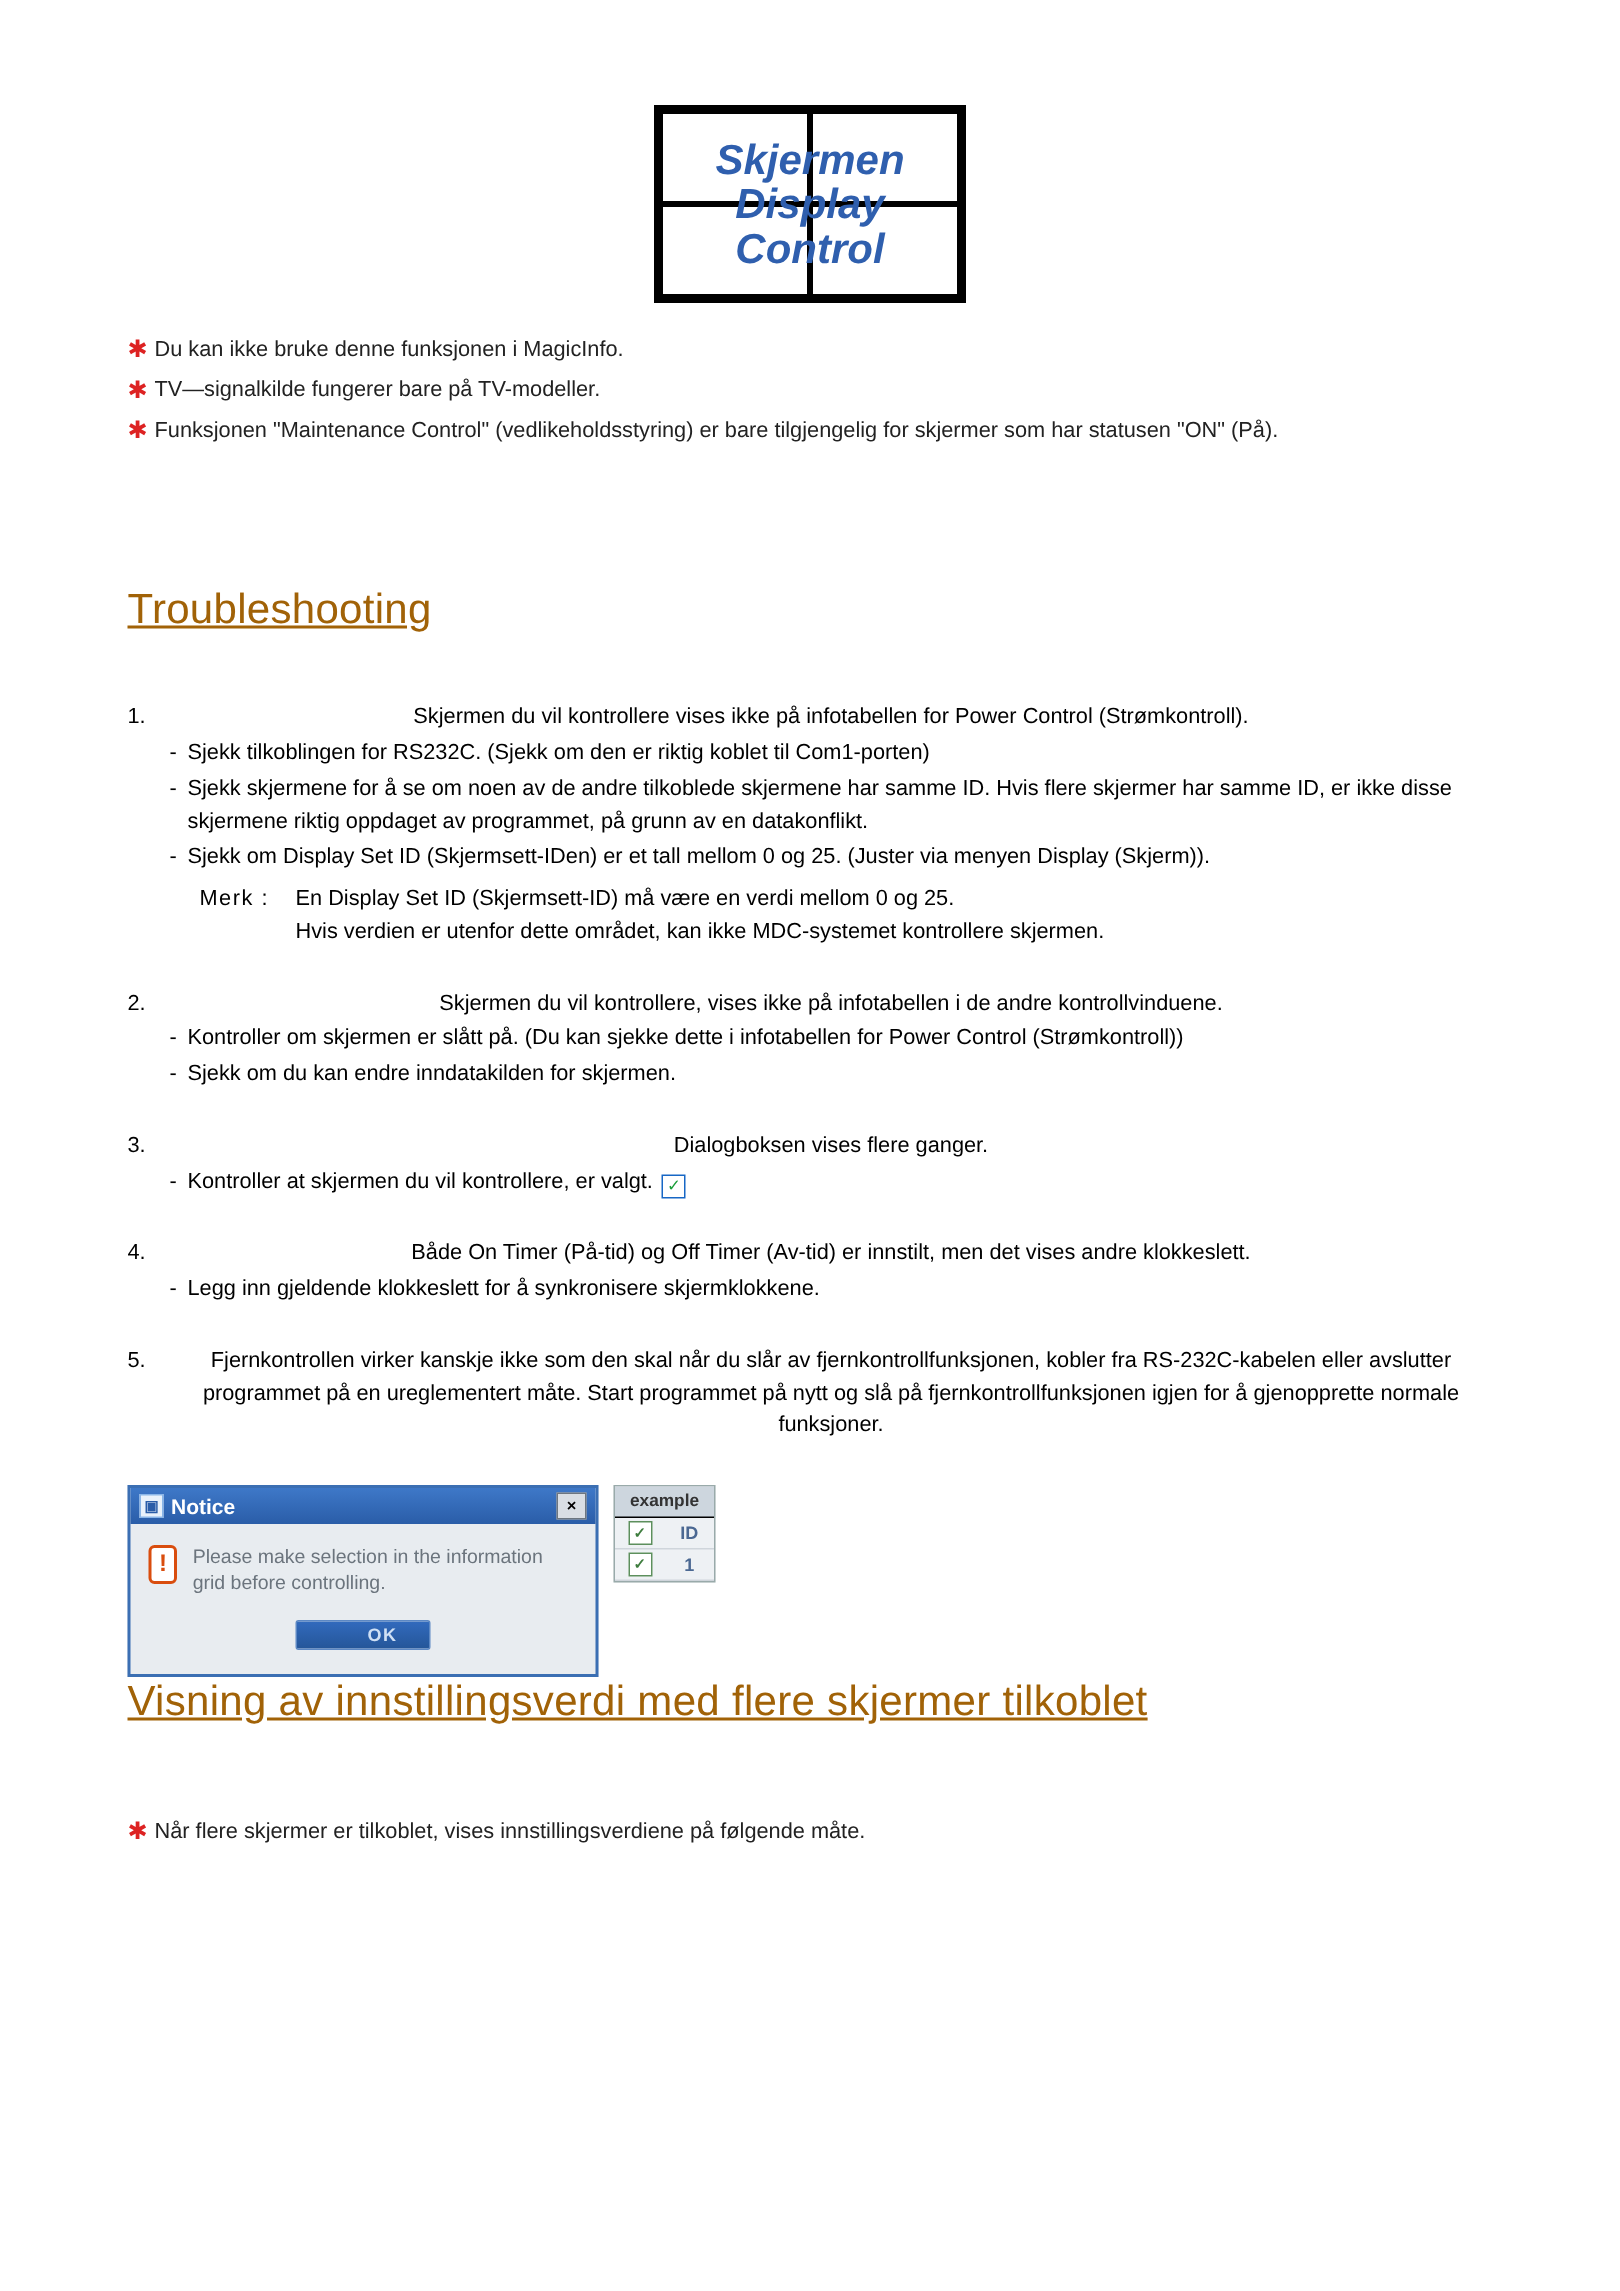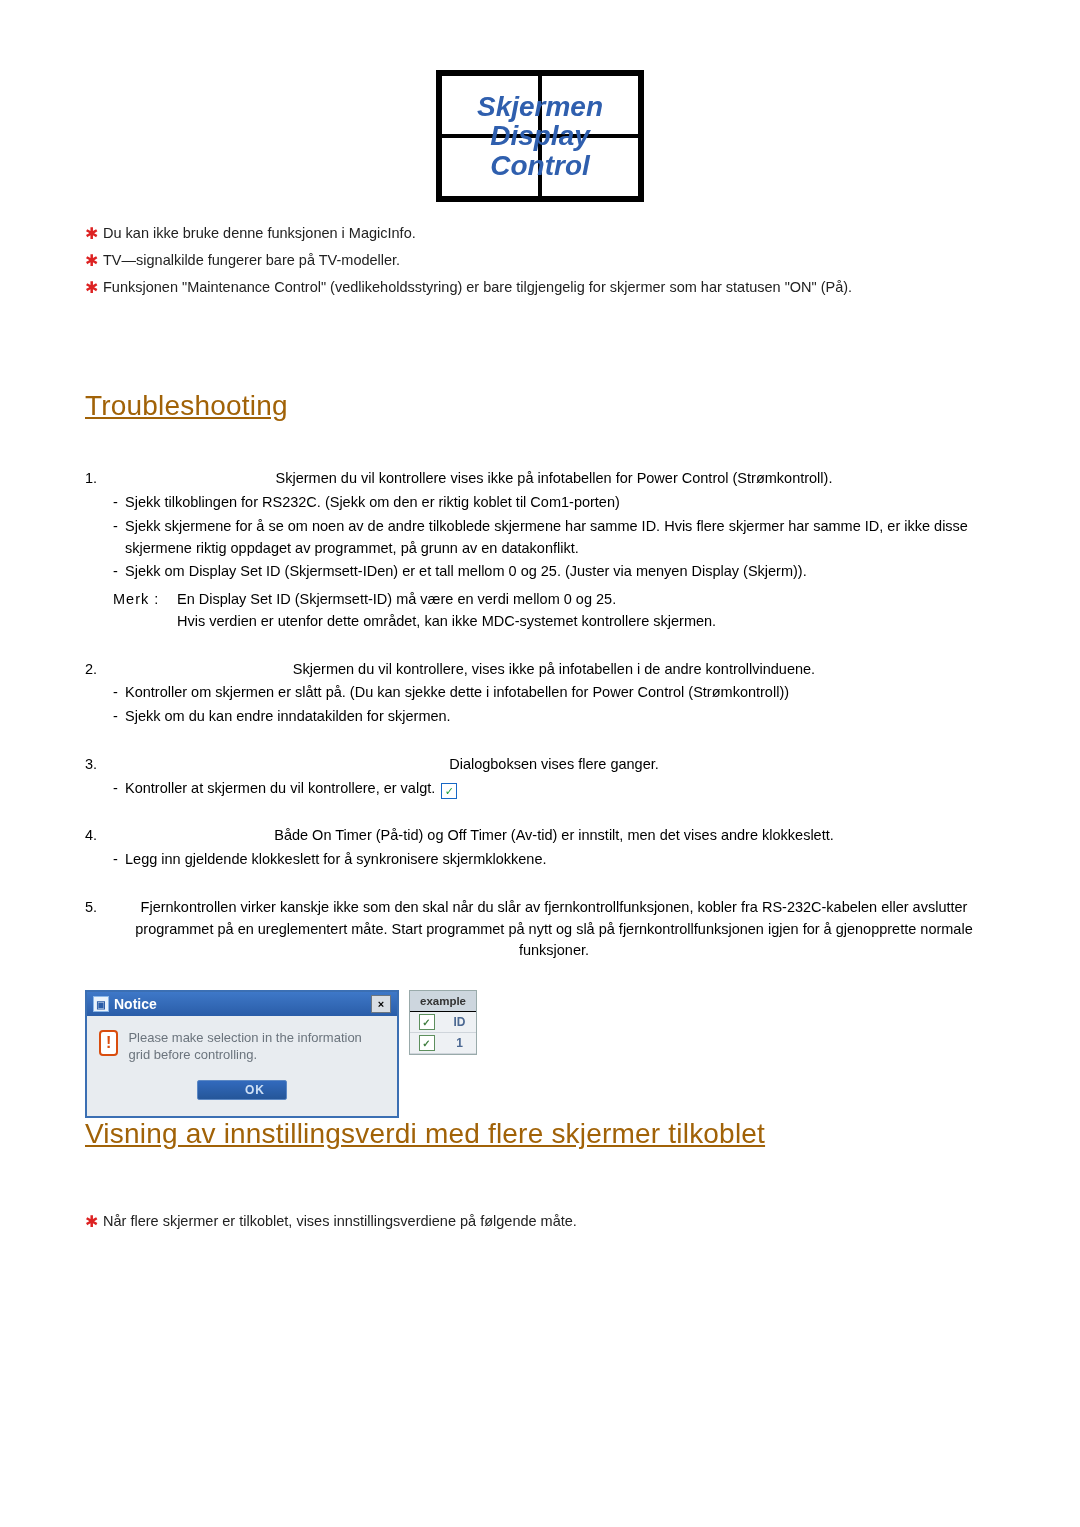--- a/index.html
+++ b/index.html
@@ -109,20 +109,21 @@
     flex: 0 0 12px;
   }
   .merk-row {
     display: flex;
     margin-top: 6px;
   }
   .merk-row .label {
     width: 64px;
     flex: 0 0 64px;
     letter-spacing: 1px;
+    margin-left: 20px;
   }
   .merk-row .mtxt {
     flex: 1;
   }
   .inline-check {
     display: inline-flex;
     align-items: center;
     justify-content: center;
     width: 14px;
     height: 14px;

